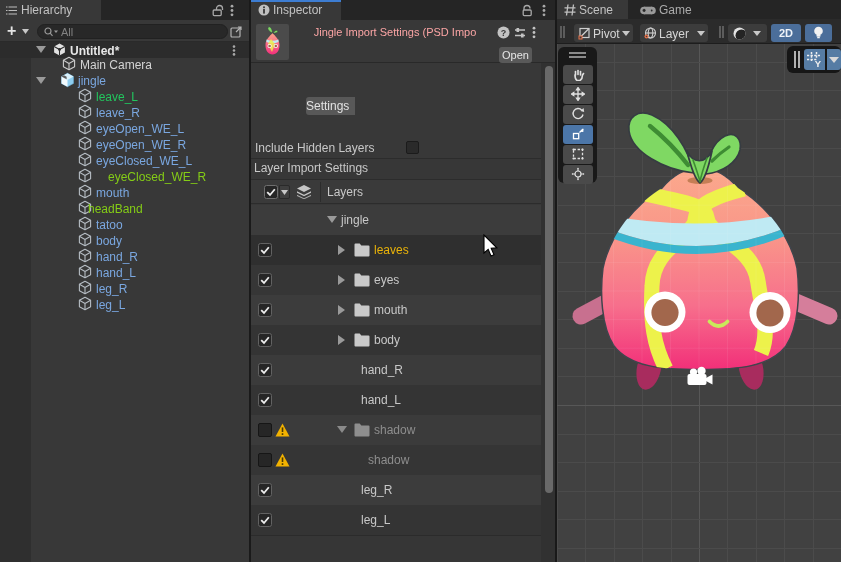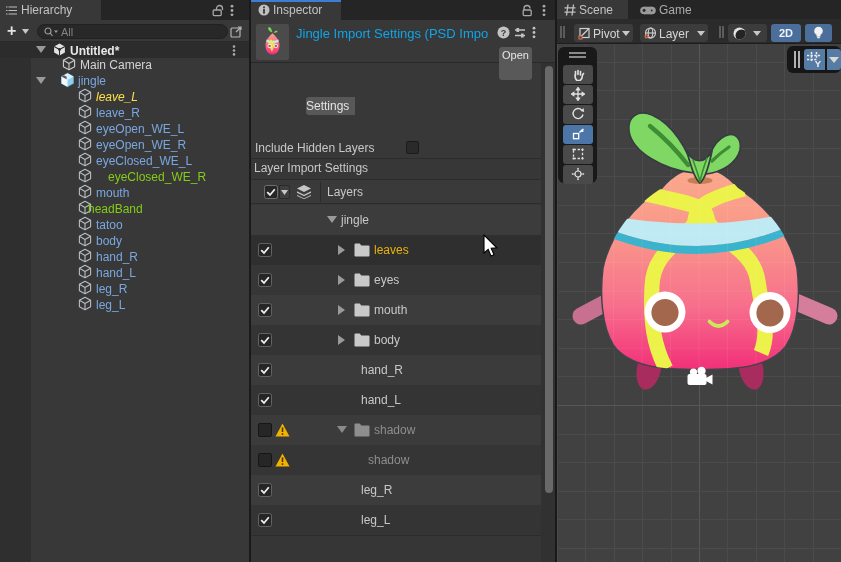--- a/index.html
+++ b/index.html
@@ -95,21 +95,21 @@
           <path d="M1.4 4.3 l2.2 -1.2 l2.6 1.4 v2.2 z" fill="#5b5b5b"></path>
         </g>
       </svg>
   <div class="abs txt" style="left:78px;top:74px;color:#7aa7e0;">jingle</div>
   <svg class="abs" style="left:78px;top:88px" width="14" height="15" viewBox="0 0 14 15">
         <g fill="none" stroke="#b6bdc4" stroke-width="1.1" stroke-linejoin="round">
           <path d="M7 1.2 L12.6 4.3 V10.7 L7 13.8 L1.4 10.7 V4.3 Z"></path>
           <path d="M1.4 4.3 L7 7.4 L12.6 4.3 M7 7.4 V13.8"></path>
         </g>
       </svg>
-  <div class="abs txt" style="left:96px;top:90px;color:#fde047;font-style:italic;">leave_L</div>
+  <div class="abs txt" style="left:96px;top:90px;color:#22c55e;">leave_L</div>
   <svg class="abs" style="left:78px;top:104px" width="14" height="15" viewBox="0 0 14 15">
         <g fill="none" stroke="#b6bdc4" stroke-width="1.1" stroke-linejoin="round">
           <path d="M7 1.2 L12.6 4.3 V10.7 L7 13.8 L1.4 10.7 V4.3 Z"></path>
           <path d="M1.4 4.3 L7 7.4 L12.6 4.3 M7 7.4 V13.8"></path>
         </g>
       </svg>
   <div class="abs txt" style="left:96px;top:106px;color:#7aa7e0;">leave_R</div>
   <svg class="abs" style="left:78px;top:120px" width="14" height="15" viewBox="0 0 14 15">
         <g fill="none" stroke="#b6bdc4" stroke-width="1.1" stroke-linejoin="round">
           <path d="M7 1.2 L12.6 4.3 V10.7 L7 13.8 L1.4 10.7 V4.3 Z"></path>
@@ -231,40 +231,40 @@
  <path d="M16.5 9 C14 12 9.5 15.5 9.5 21 C9.5 27 12.5 30.5 16.5 30.5 C20.5 30.5 23.5 27 23.5 21 C23.5 15.5 19 12 16.5 9 Z" fill="url(#tg)"></path>
  <path d="M16 9 C13 7.5 10.5 4.5 12.5 3 C14.5 1.8 16.5 5.5 16.5 9 Z" fill="#7fd863" stroke="#384040" stroke-width="0.7"></path>
  <path d="M17 9 C18.5 6.5 21 5.5 21.8 7 C22.4 8.5 19 9.5 17 9 Z" fill="#7fd863" stroke="#384040" stroke-width="0.7"></path>
  <path d="M10.5 15.5 Q16.5 18 22.5 15.5 l0 2.5 Q16.5 20.5 10.5 18 Z" fill="#bfeaf3"></path>
  <path d="M12 20 l3 -5 l4 5 l-3 8 z" fill="#ecf04b" opacity="0.85"></path>
  <circle cx="13.6" cy="22" r="2.1" fill="#fff"></circle>
         <circle cx="13.6" cy="22" r="1.3" fill="#a0654a"></circle>
  <circle cx="19.8" cy="22" r="2.1" fill="#fff"></circle>
         <circle cx="19.8" cy="22" r="1.3" fill="#a0654a"></circle>
 </svg>
-  <div class="abs txt" style="left:45px;top:26px;width:198px;overflow:hidden;font-size:13px;color:#0ea5e9;">Jingle Import Settings (PSD Impo</div>
+  <div class="abs txt" style="left:45px;top:26px;width:198px;overflow:hidden;font-size:11px;color:#fca5a5;text-align:center;">Jingle Import Settings (PSD Impo</div>
   <svg class="abs" style="left:246px;top:26px" width="13" height="13" viewBox="0 0 13 13">
         <circle cx="6.5" cy="6.5" r="6" fill="#c3c3c3"></circle>
         <text x="6.5" y="9.6" font-size="9" font-weight="bold" text-anchor="middle" fill="#383838" font-family="Liberation Sans">?</text>
       </svg>
   <svg class="abs" style="left:263px;top:27px" width="12" height="12" viewBox="0 0 12 12">
         <g stroke="#c3c3c3" stroke-width="1.4">
           <path d="M1 3 h10 M1 8.5 h10"></path>
         </g>
         <rect x="2.5" y="1" width="2.6" height="4" fill="#c3c3c3"></rect>
         <rect x="7" y="6.5" width="2.6" height="4" fill="#c3c3c3"></rect>
       </svg>
   <svg class="abs" style="left:281px;top:26px" width="4" height="13" viewBox="0 0 4 13">
         <g fill="#c3c3c3">
           <circle cx="2" cy="2.2" r="1.4"></circle>
           <circle cx="2" cy="6.5" r="1.4"></circle>
           <circle cx="2" cy="10.8" r="1.4"></circle>
         </g>
       </svg>
-  <div class="abs" style="left:248px;top:47px;width:33px;height:33px;background:#595959;border-radius:3px;color:#e6e6e6;font-size:11px;text-align:center;line-height:16px;">Open</div>
+  <div class="abs" style="left:248px;top:47px;width:33px;height:16px;background:#595959;border-radius:3px;color:#e6e6e6;font-size:11px;text-align:center;line-height:16px;">Open</div>
   <div class="abs" style="left:55px;top:97px;width:49px;height:18px;background:#585858;border-radius:3px 0 0 3px;color:#e2e2e2;text-align:left;line-height:18px;">Settings</div>
   <div class="abs txt" style="left:4px;top:141px;color:#c8c8c8;">Include Hidden Layers</div>
   <div class="abs" style="left:155px;top:141px;width:13px;height:13px;background:#2a2a2a;border:1px solid #1b1b1b;border-radius:2px;"></div>
   <div class="abs" style="left:0;top:158px;width:290px;height:21px;background:#373737;border-top:1px solid #2c2c2c;"></div>
   <div class="abs txt" style="left:3px;top:161px;color:#c8c8c8;">Layer Import Settings</div>
   <div class="abs" style="left:0;top:179px;width:290px;height:25px;background:#3a3a3a;border-top:1px solid #2c2c2c;border-bottom:1px solid #2c2c2c;"></div>
   <svg class="abs" style="left:13px;top:185px" width="14" height="14" viewBox="0 0 14 14">
         <rect x="0.5" y="0.5" width="13" height="13" rx="2" fill="#262626" stroke="#6f6f6f"></rect>
         <path d="M3.2 7.2 L6 10 L10.8 4.2" fill="none" stroke="#ededed" stroke-width="1.8"></path>
       </svg>

